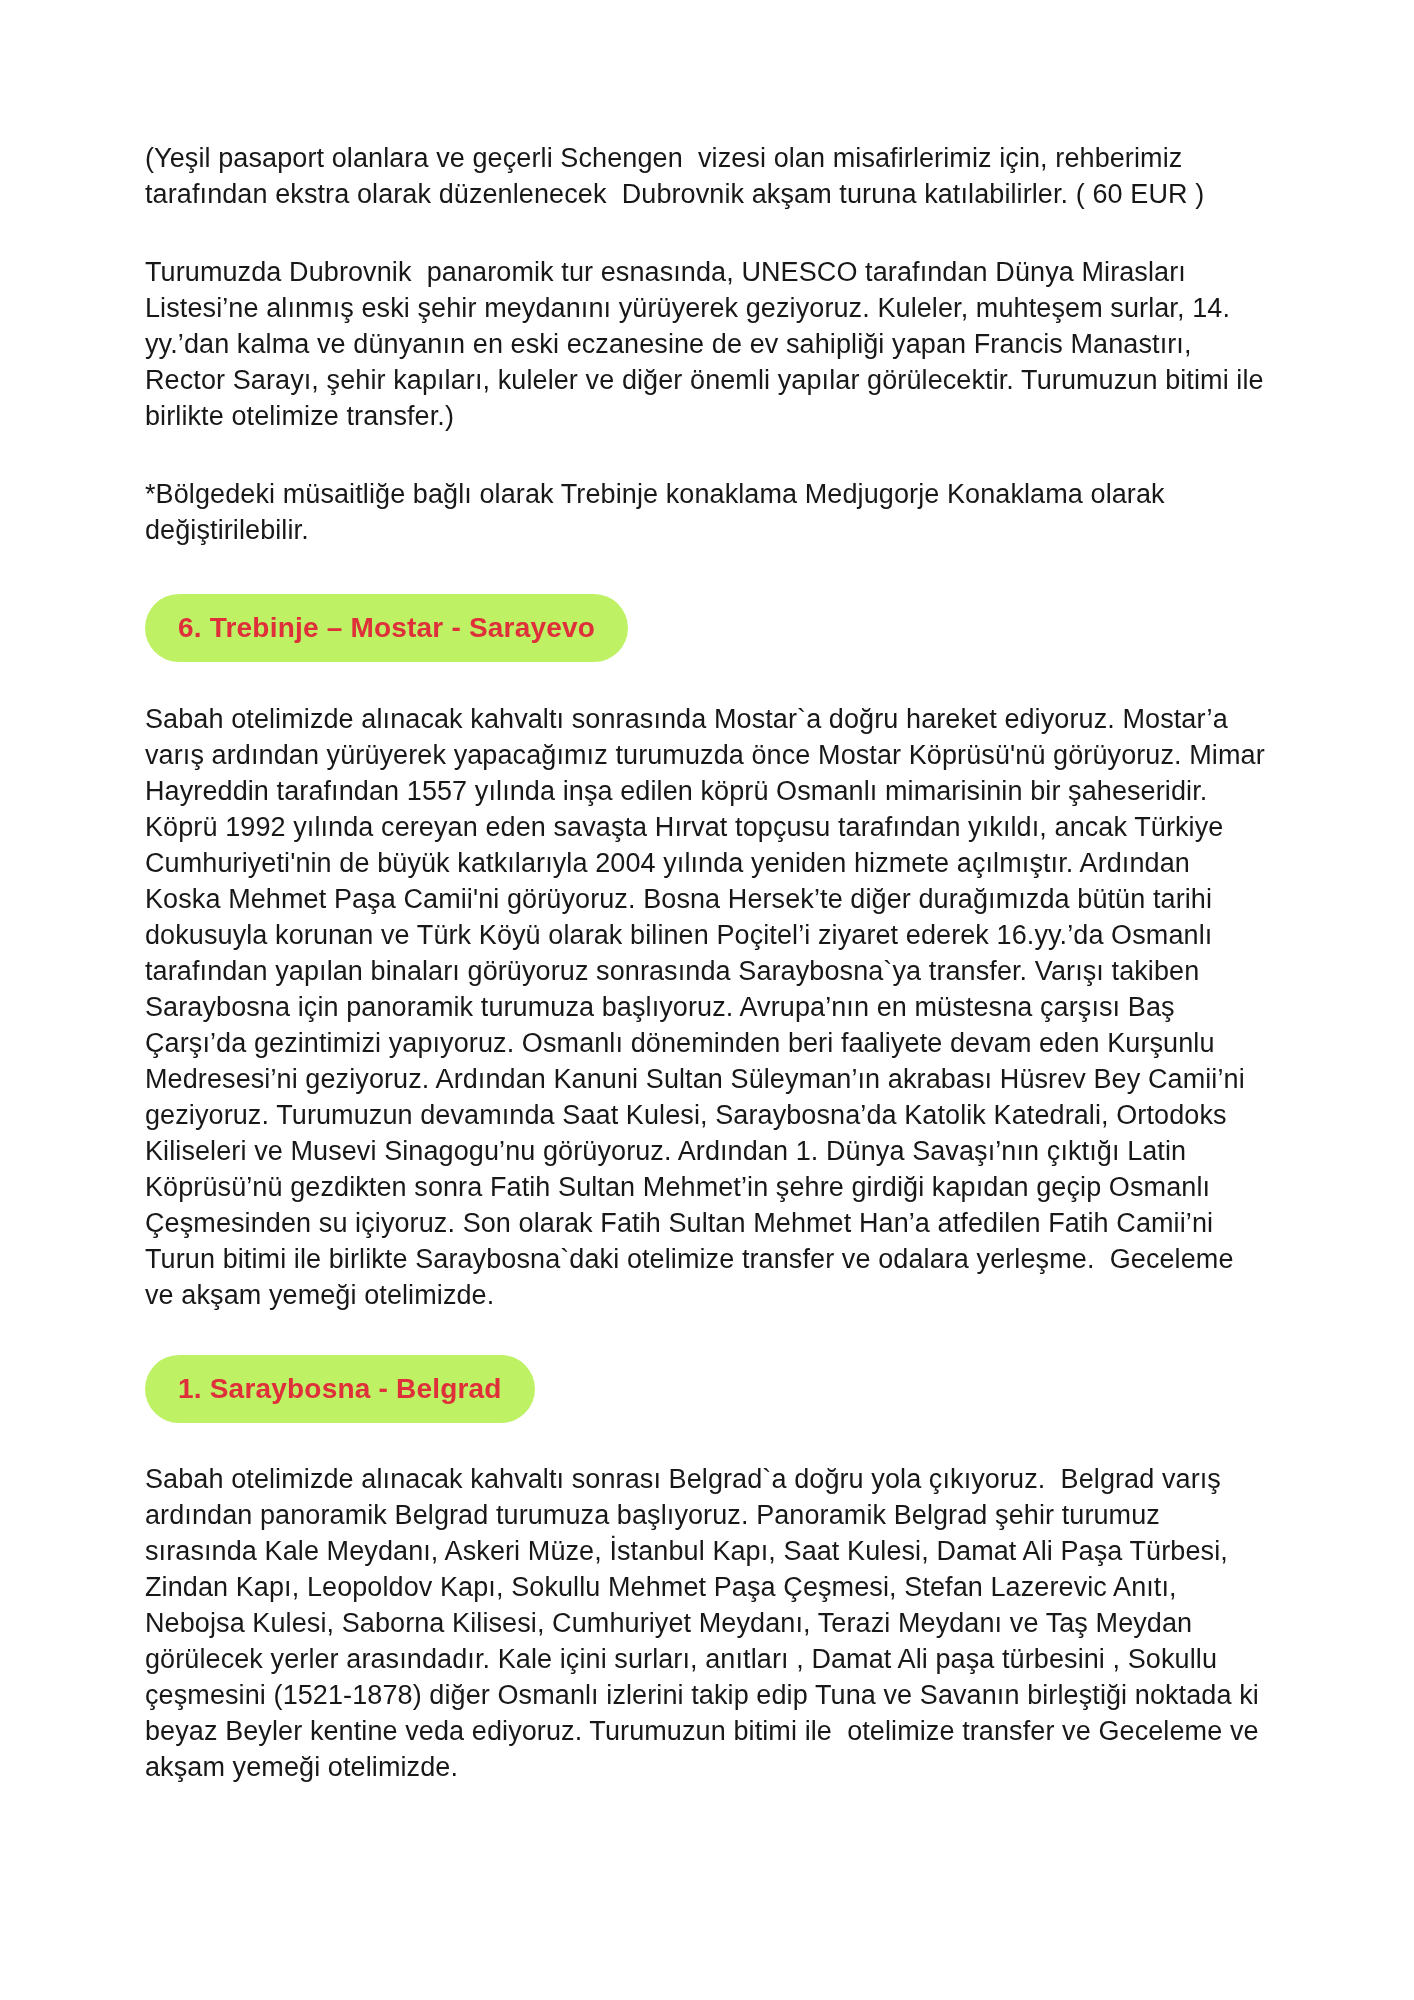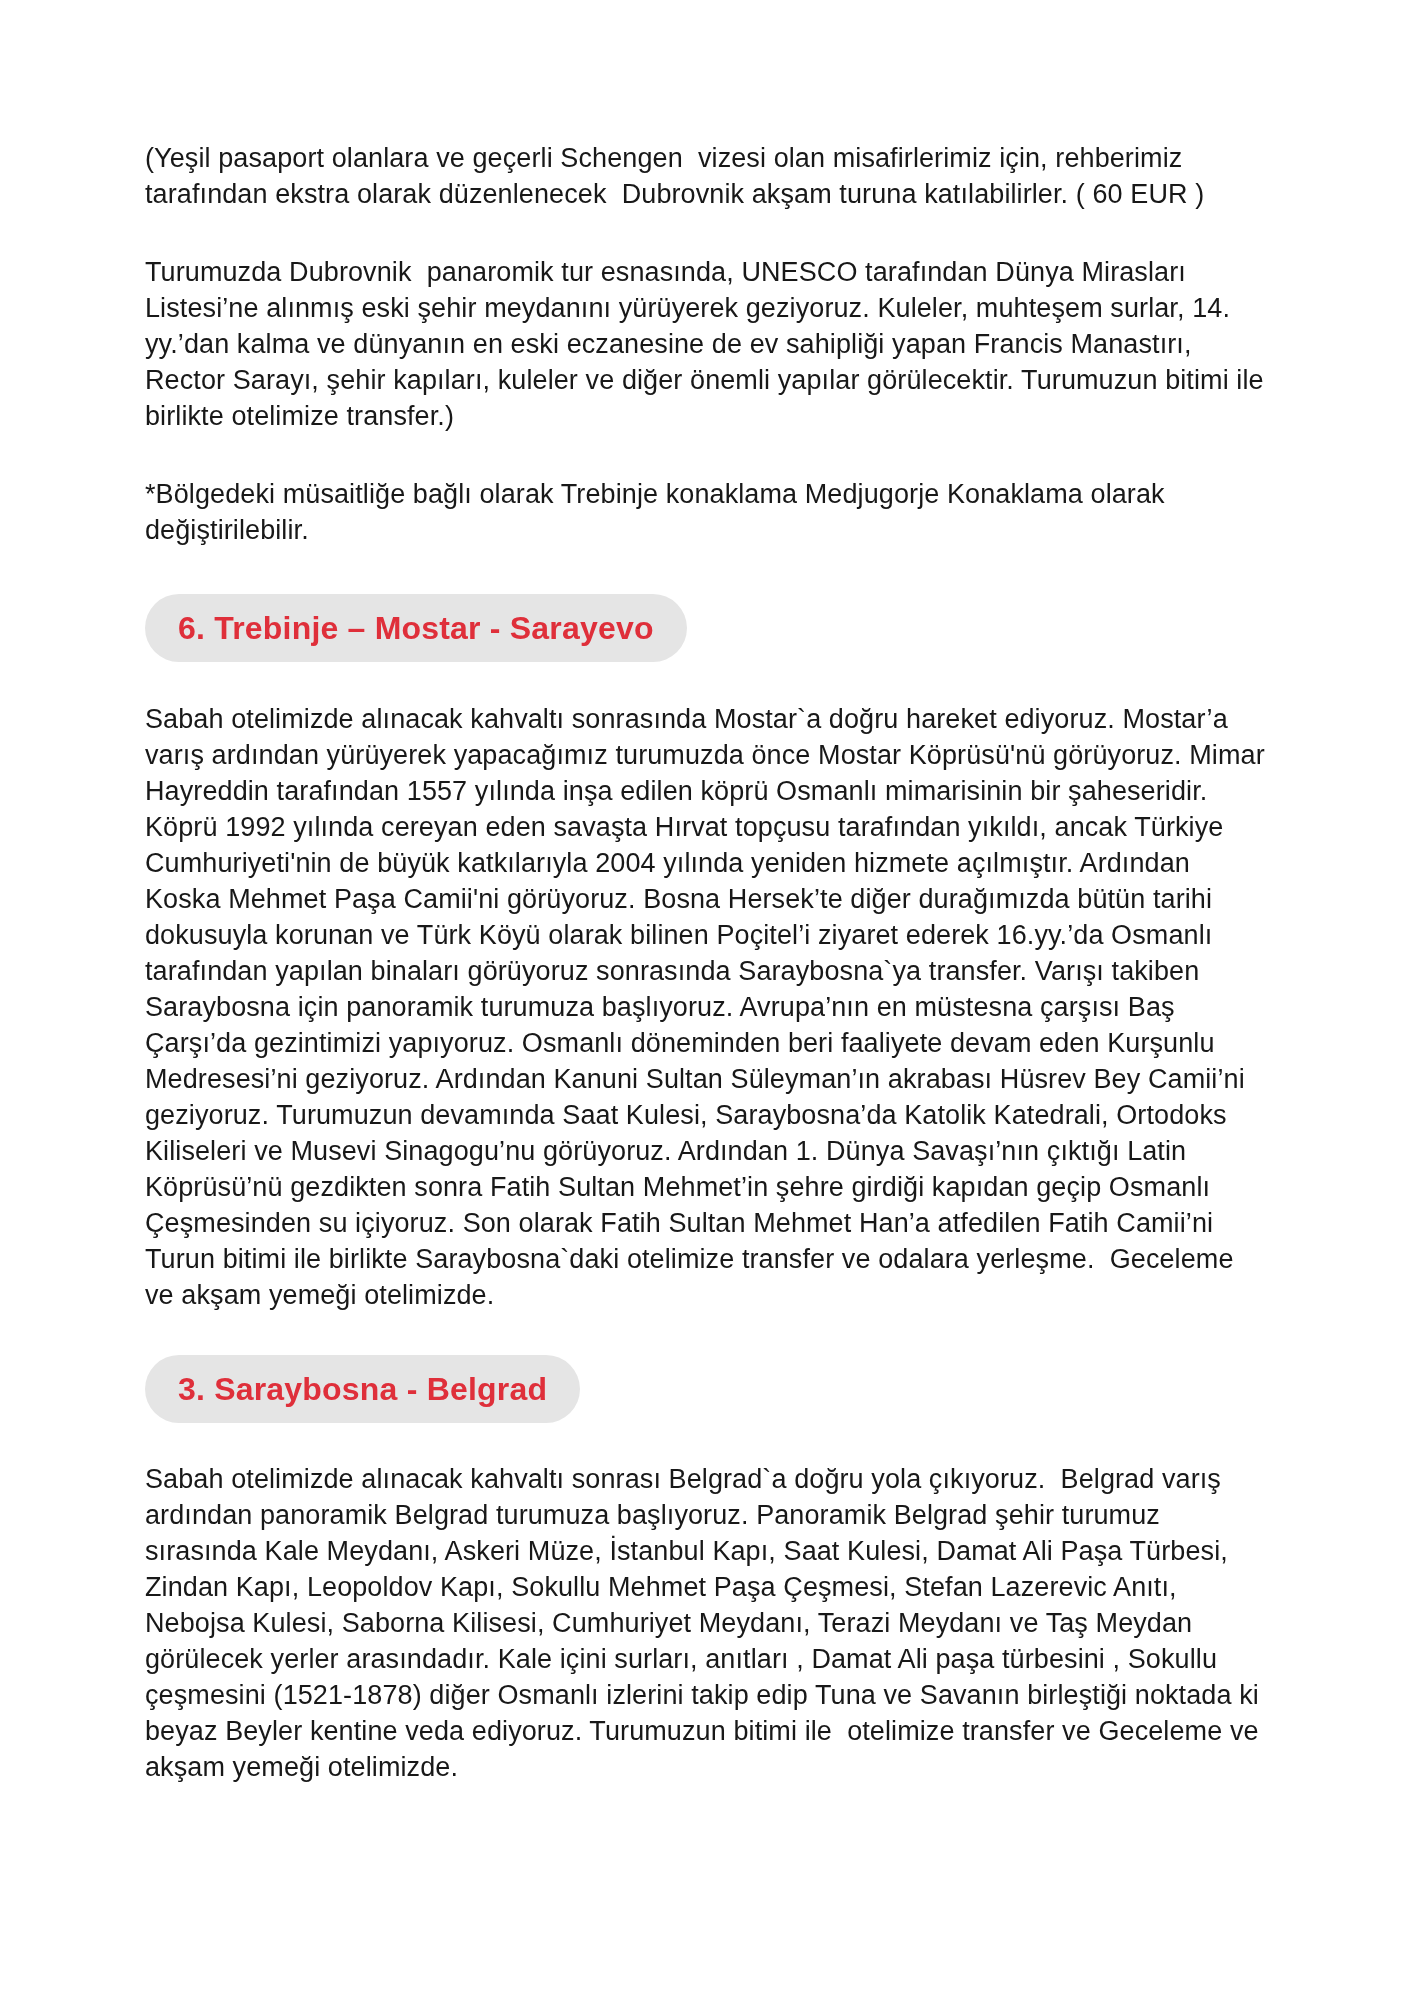--- a/index.html
+++ b/index.html
@@ -20,24 +20,24 @@
     color: #181818;
     letter-spacing: 0.1px;
     overflow: hidden;
   }
   .para {
     margin: 0 0 42px 0;
     white-space: pre-wrap;
   }
   .pill {
     display: inline-block;
-    background: #e5e5e5;
+    background: #bef264;
     color: #df2f3a;
     font-weight: 700;
-    font-size: 32px;
+    font-size: 28px;
     line-height: 28px;
     padding: 20px 33px;
     border-radius: 34px;
     letter-spacing: 0.2px;
     text-align: right;
   }
   .pill-row-day6 {
     margin: 46px 0 39px 0;
   }
   .pill-row-day7 {
@@ -55,18 +55,18 @@
 
   <p class="para">*Bölgedeki müsaitliğe bağlı olarak Trebinje konaklama Medjugorje Konaklama olarak değiştirilebilir.</p>
 
   <div class="pill-row-day6">
     <span class="pill">6. Trebinje – Mostar - Sarayevo</span>
   </div>
 
   <p class="para">Sabah otelimizde alınacak kahvaltı sonrasında Mostar`a doğru hareket ediyoruz. Mostar’a varış ardından yürüyerek yapacağımız turumuzda önce Mostar Köprüsü'nü görüyoruz. Mimar Hayreddin tarafından 1557 yılında inşa edilen köprü Osmanlı mimarisinin bir şaheseridir. Köprü 1992 yılında cereyan eden savaşta Hırvat topçusu tarafından yıkıldı, ancak Türkiye Cumhuriyeti'nin de büyük katkılarıyla 2004 yılında yeniden hizmete açılmıştır. Ardından Koska Mehmet Paşa Camii'ni görüyoruz. Bosna Hersek’te diğer durağımızda bütün tarihi dokusuyla korunan ve Türk Köyü olarak bilinen Poçitel’i ziyaret ederek 16.yy.’da Osmanlı tarafından yapılan binaları görüyoruz sonrasında Saraybosna`ya transfer. Varışı takiben Saraybosna için panoramik turumuza başlıyoruz. Avrupa’nın en müstesna çarşısı Baş Çarşı’da gezintimizi yapıyoruz. Osmanlı döneminden beri faaliyete devam eden Kurşunlu Medresesi’ni geziyoruz. Ardından Kanuni Sultan Süleyman’ın akrabası Hüsrev Bey Camii’ni geziyoruz. Turumuzun devamında Saat Kulesi, Saraybosna’da Katolik Katedrali, Ortodoks Kiliseleri ve Musevi Sinagogu’nu görüyoruz. Ardından 1. Dünya Savaşı’nın çıktığı Latin Köprüsü’nü gezdikten sonra Fatih Sultan Mehmet’in şehre girdiği kapıdan geçip Osmanlı Çeşmesinden su içiyoruz. Son olarak Fatih Sultan Mehmet Han’a atfedilen Fatih Camii’ni Turun bitimi ile birlikte Saraybosna`daki otelimize transfer ve odalara yerleşme.  Geceleme ve akşam yemeği otelimizde.</p>
 
   <div class="pill-row-day7">
-    <span class="pill">3. Saraybosna - Belgrad</span>
+    <span class="pill">1. Saraybosna - Belgrad</span>
   </div>
 
   <p class="para">Sabah otelimizde alınacak kahvaltı sonrası Belgrad`a doğru yola çıkıyoruz.  Belgrad varış ardından panoramik Belgrad turumuza başlıyoruz. Panoramik Belgrad şehir turumuz sırasında Kale Meydanı, Askeri Müze, İstanbul Kapı, Saat Kulesi, Damat Ali Paşa Türbesi, Zindan Kapı, Leopoldov Kapı, Sokullu Mehmet Paşa Çeşmesi, Stefan Lazerevic Anıtı, Nebojsa Kulesi, Saborna Kilisesi, Cumhuriyet Meydanı, Terazi Meydanı ve Taş Meydan görülecek yerler arasındadır. Kale içini surları, anıtları , Damat Ali paşa türbesini , Sokullu çeşmesini (1521-1878) diğer Osmanlı izlerini takip edip Tuna ve Savanın birleştiği noktada ki beyaz Beyler kentine veda ediyoruz. Turumuzun bitimi ile  otelimize transfer ve Geceleme ve akşam yemeği otelimizde.</p>
 
 </div>
 
 </body></html>

